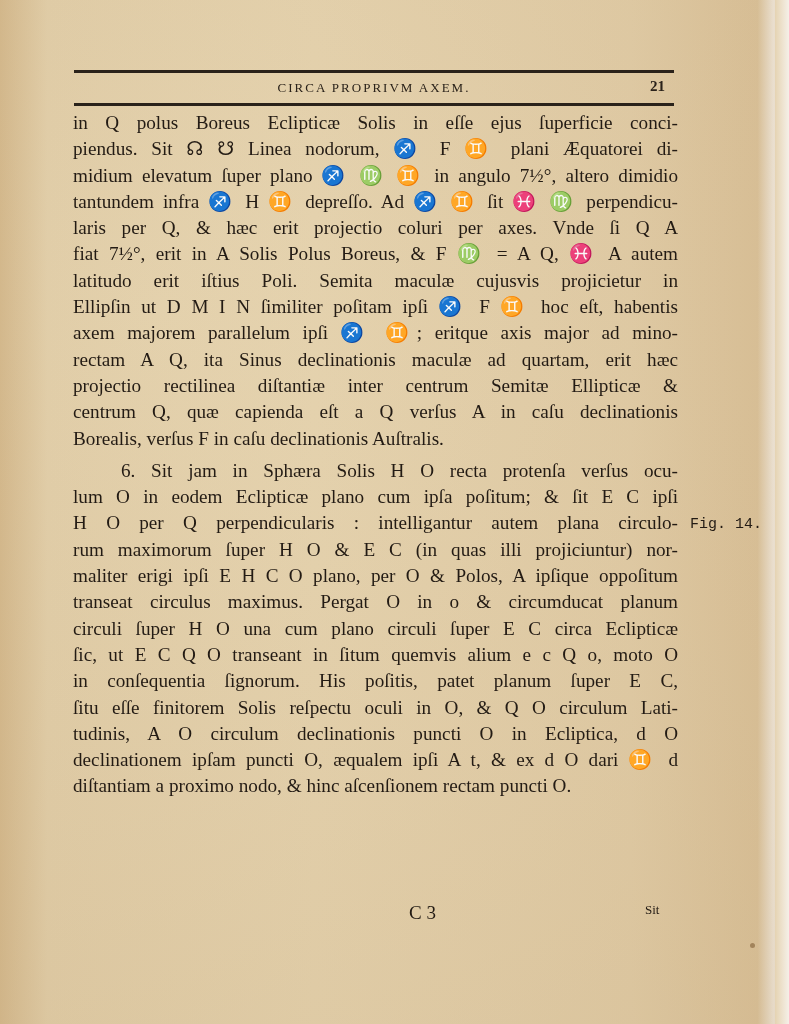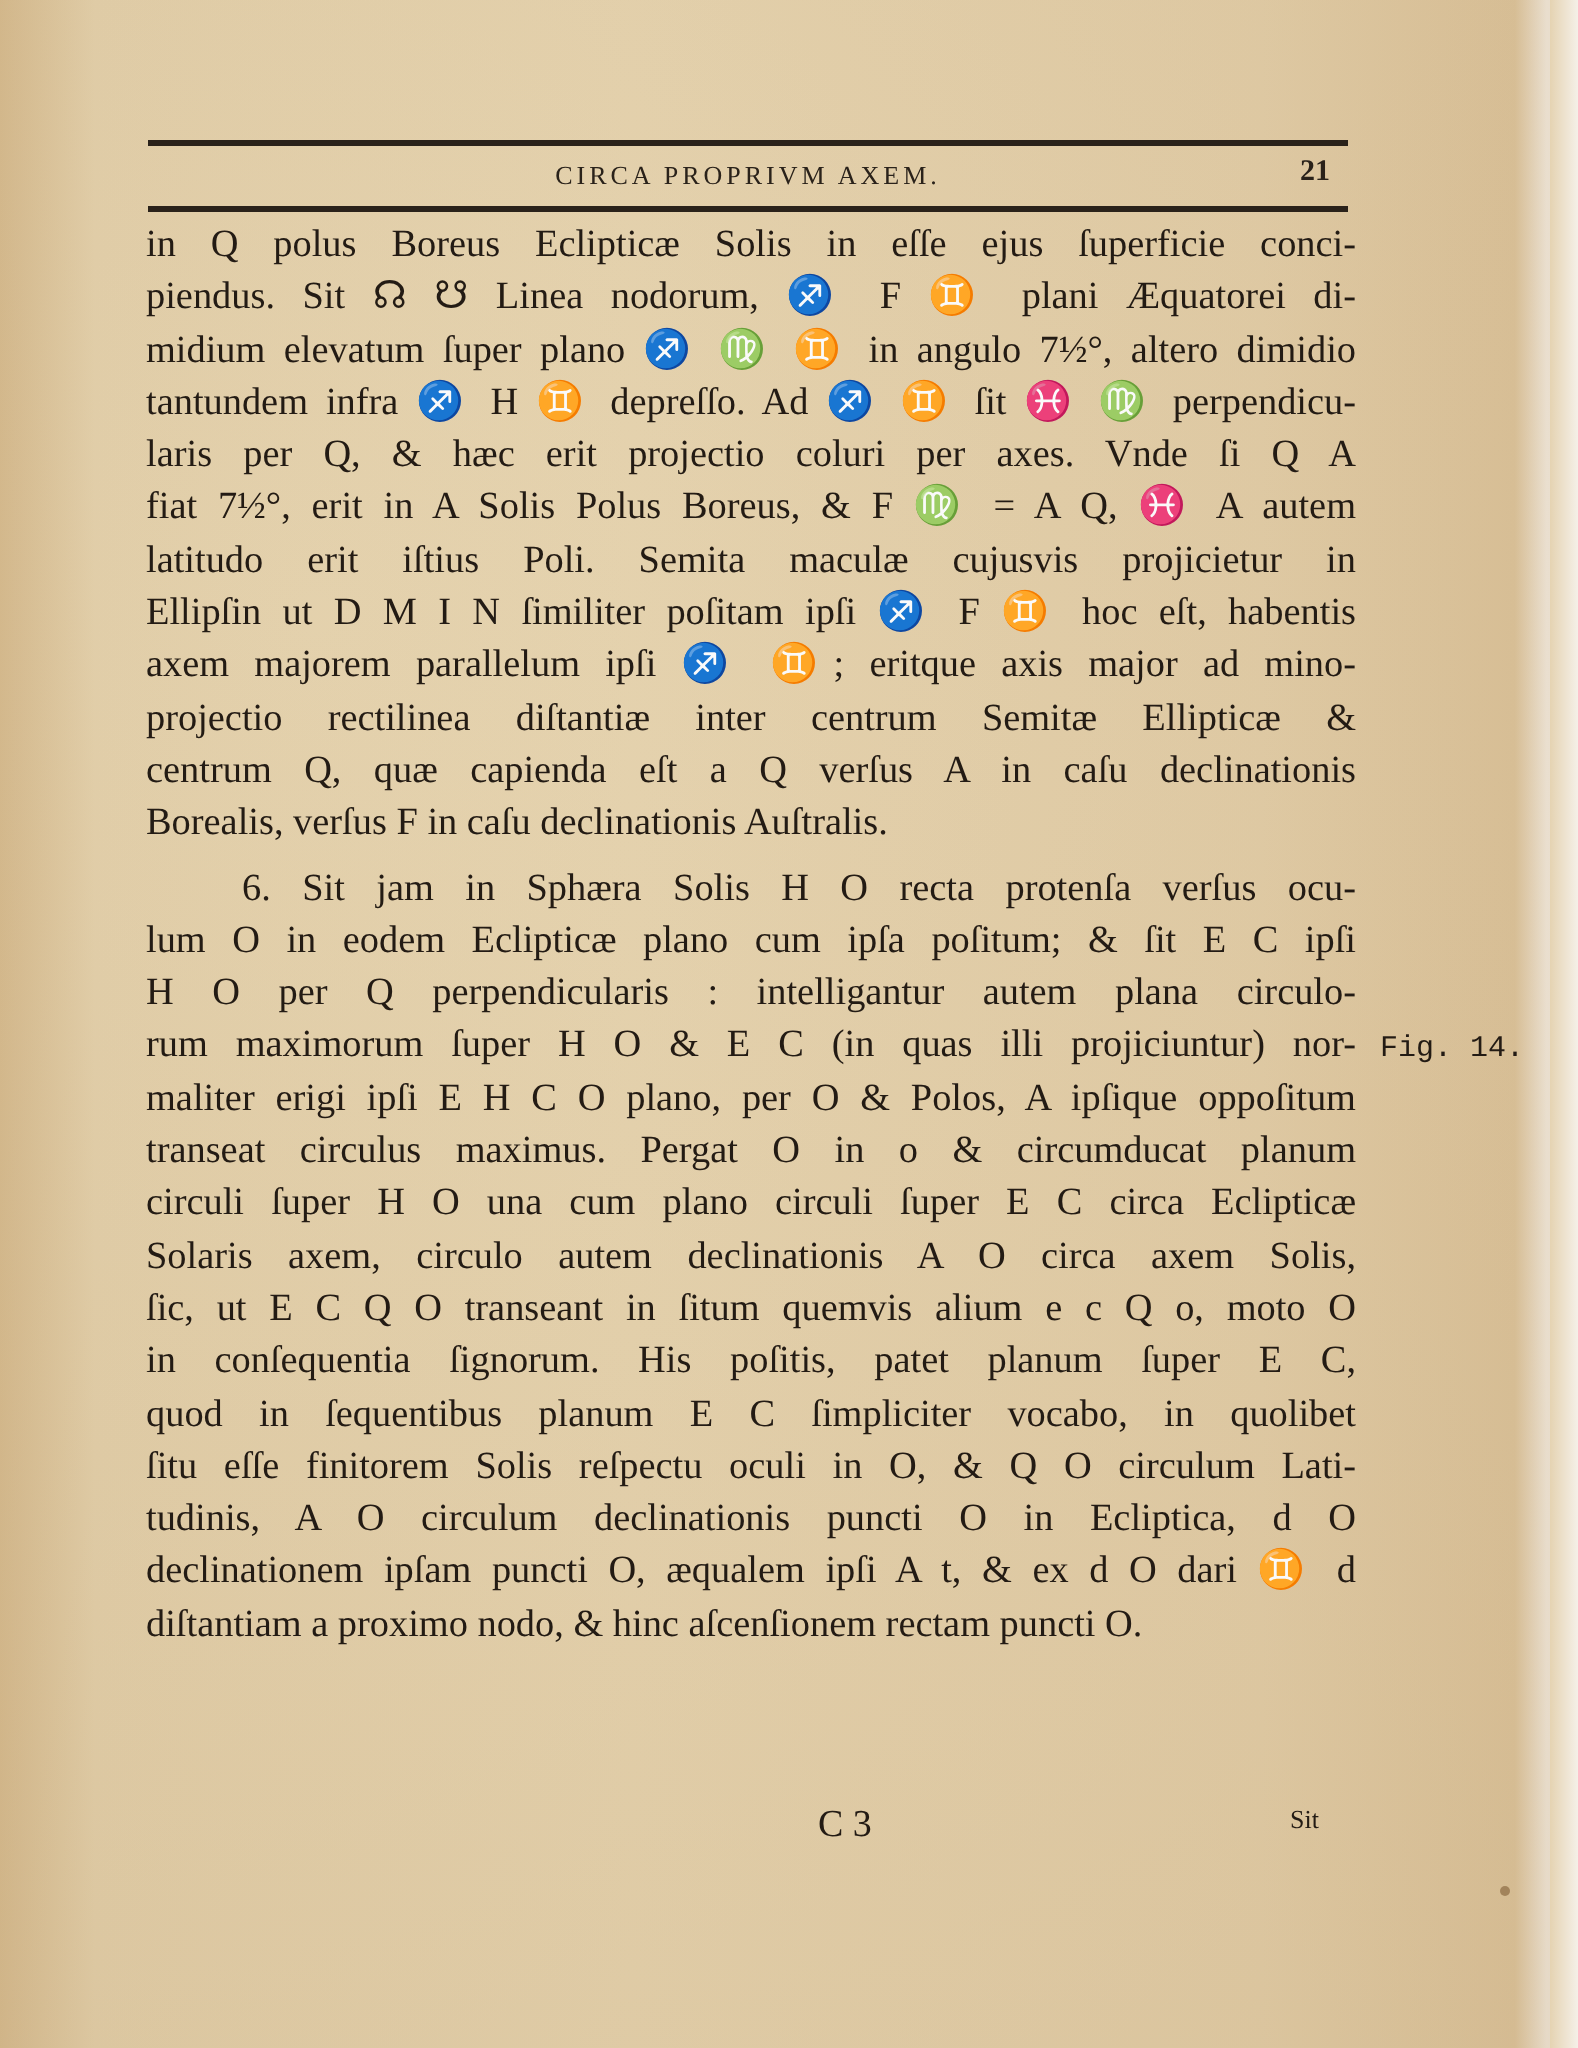--- a/index.html
+++ b/index.html
@@ -66,35 +66,34 @@
   <div class="body-text">
     <span class="line">in Q polus Boreus Eclipticæ Solis in eſſe ejus ſuperficie conci-</span>
     <span class="line">piendus.  Sit ☊ ☋ Linea nodorum,  ♐ F ♊ plani Æquatorei di-</span>
     <span class="line">midium elevatum ſuper plano ♐ ♍ ♊ in angulo 7½°, altero dimidio</span>
     <span class="line">tantundem infra ♐ H ♊ depreſſo.  Ad ♐ ♊ ſit ♓ ♍ perpendicu-</span>
     <span class="line">laris per Q, &amp; hæc erit projectio coluri per axes.  Vnde ſi Q A</span>
     <span class="line">fiat 7½°, erit in A Solis Polus Boreus, &amp; F ♍ = A Q, ♓ A autem</span>
     <span class="line">latitudo erit iſtius Poli.  Semita maculæ cujusvis projicietur in</span>
     <span class="line">Ellipſin ut D M I N ſimiliter poſitam ipſi ♐ F ♊ hoc eſt, habentis</span>
     <span class="line">axem majorem parallelum ipſi ♐ ♊; eritque axis major ad mino-</span>
+    <span class="line">rectam A Q, ita Sinus declinationis maculæ ad quartam, erit hæc</span>
     <span class="line">projectio rectilinea diſtantiæ inter centrum Semitæ Ellipticæ &amp;</span>
     <span class="line">centrum Q, quæ capienda eſt a Q verſus A in caſu declinationis</span>
     <span class="line last">Borealis, verſus F in caſu declinationis Auſtralis.</span>
     <span class="gap"></span>
     <span class="line indent">6.  Sit jam in Sphæra Solis H O recta protenſa verſus ocu-</span>
     <span class="line">lum O in eodem Eclipticæ plano cum ipſa poſitum;  &amp; ſit E C ipſi</span>
     <span class="line">H O per Q perpendicularis :  intelligantur autem plana circulo-</span>
     <span class="line">rum maximorum ſuper H O &amp; E C (in quas illi projiciuntur) nor-</span>
     <span class="line">maliter erigi ipſi E H C O plano, per O &amp; Polos, A ipſique oppoſitum</span>
     <span class="line">transeat circulus maximus.  Pergat O in o &amp; circumducat planum</span>
     <span class="line">circuli ſuper H O una cum plano circuli ſuper E C circa Eclipticæ</span>
-    <span class="line">Solaris axem, circulo autem declinationis A O circa axem Solis,</span>
     <span class="line">ſic, ut E C Q O transeant in ſitum quemvis alium e c Q o, moto O</span>
     <span class="line">in conſequentia ſignorum.  His poſitis, patet planum ſuper E C,</span>
-    <span class="line">quod in ſequentibus planum E C ſimpliciter vocabo, in quolibet</span>
     <span class="line">ſitu eſſe finitorem Solis reſpectu oculi in O, &amp; Q O circulum Lati-</span>
     <span class="line">tudinis, A O circulum declinationis puncti O in Ecliptica, d O</span>
     <span class="line">declinationem ipſam puncti O, æqualem ipſi A t, &amp; ex d O dari ♊ d</span>
     <span class="line last">diſtantiam a proximo nodo, &amp; hinc aſcenſionem rectam puncti O.</span>
   </div>
 
   <div class="margin-note">Fig. 14.</div>
   <div class="signature">C 3</div>
   <div class="catchword">Sit</div>
 

